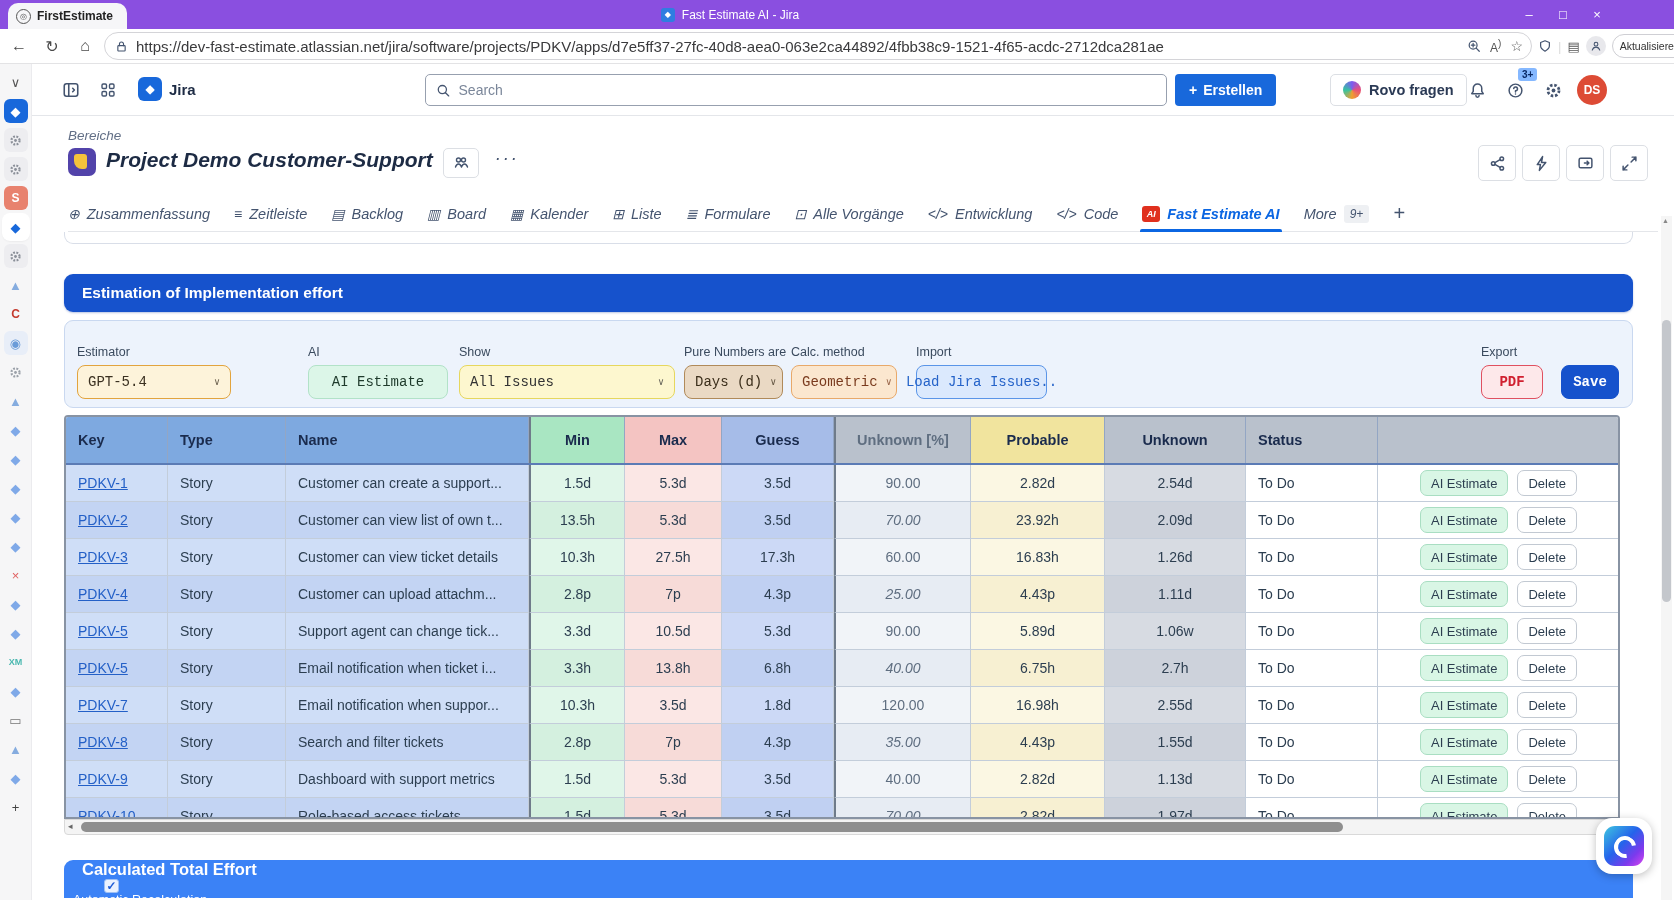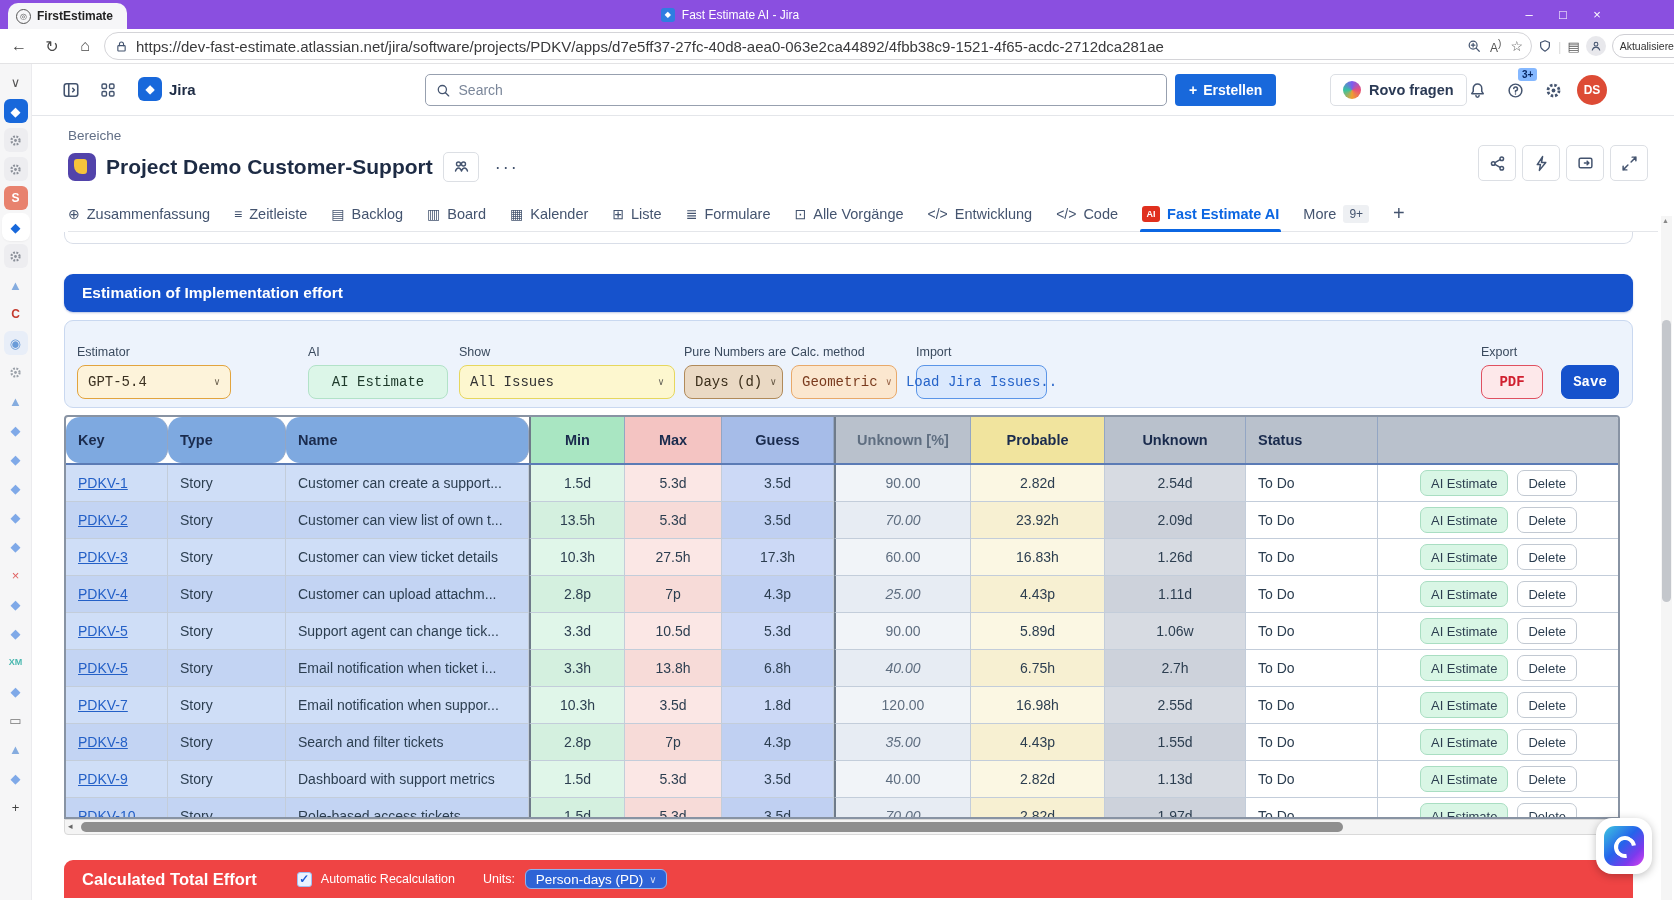--- a/index.html
+++ b/index.html
@@ -45,23 +45,23 @@
   .search-box input { border:none; outline:none; font-size:14px; color:#333; width:100%; font-family:"Liberation Sans",sans-serif; }
   .search-box input::placeholder { color:#7a8699; }
   .create-btn { position:absolute; left:1143px; top:10px; height:32px; padding:0 14px; background:#1868db; color:#fff; border:none; border-radius:4px; font-size:14px; font-weight:bold; display:flex; align-items:center; gap:6px; font-family:"Liberation Sans",sans-serif; }
   .rovo-btn { position:absolute; left:1298px; top:10px; height:32px; padding:0 12px; background:#fff; border:1px solid #dcdfe4; border-radius:5px; font-size:14.5px; font-weight:bold; color:#2b3a55; display:flex; align-items:center; gap:8px; }
   .rovo-ic { width:18px; height:18px; border-radius:50%; background:conic-gradient(#7b5cf0,#e8507a,#f0a030,#35c4a0,#7b5cf0); }
   .bell-ic { left:1432px; } .help-ic { left:1470px; } .gear-ic { left:1508px; }
   .badge-3 { position:absolute; left:1486px; top:4px; background:#85b8ff; color:#0a2a66; font-size:10px; font-weight:bold; border-radius:3px; padding:1px 4px; }
   .avatar { position:absolute; left:1545px; top:11px; width:30px; height:30px; border-radius:50%; background:#dd4b35; color:#fff; font-size:12px; font-weight:bold; display:flex; align-items:center; justify-content:center; }
 
   
-  .project-block { position:absolute; left:32px; top:116px; width:1642px; height:116px; background:#fff; }
+  .project-block { position:absolute; left:32px; top:116px; width:1642px; height:116px; background:#fff;font-style:italic; }
   .breadcrumb { position:absolute; left:36px; top:12px; font-size:13.5px; color:#626f86; }
-  .ptitle-row { position:absolute; left:36px; top:32px; height:38px; display:flex; align-items:center; gap:10px; }
+  .ptitle-row { position:absolute; left:36px; top:32px; height:38px; display:flex; gap:10px; }
   .proj-ic { width:28px; height:28px; border-radius:7px; background:#5243aa; position:relative; }
   .proj-ic::after { content:""; position:absolute; left:6px; top:6px; width:13px; height:15px; background:#f5c33b; border-radius:3px 3px 3px 8px; }
   .ptitle { font-size:21px; font-weight:bold; color:#1d2b44; }
   .members-btn { width:36px; height:30px; border:1px solid #dcdfe4; border-radius:5px; background:#fff; display:flex; align-items:center; justify-content:center; }
   .more-dots { font-size:18px; color:#44546f; letter-spacing:2px; padding:0 6px; }
   .pactions { position:absolute; left:1446px; top:29px; display:flex; gap:6px; }
   .pact-btn { width:38px; height:36px; border:1px solid #dcdfe4; border-radius:5px; background:#fff; display:flex; align-items:center; justify-content:center; }
   .tabs-row { position:absolute; left:36px; top:80px; width:1590px; height:36px; display:flex; align-items:center; gap:24px; border-bottom:1px solid #e4e6ea; }
   .ptab { display:flex; align-items:center; gap:7px; font-size:14.5px; color:#44546f; height:36px; position:relative; white-space:nowrap; }
   .ptab .ticon { font-size:14px; color:#44546f; }
@@ -92,21 +92,21 @@
   .ctl-save { left:1496px; } .ctl-save .lbl { visibility:hidden; }
   .ctl-save .ctl-box { width:58px; background:#1652cc; border-color:#1652cc; color:#fff; justify-content:center; font-weight:bold; }
 
   
   .etable { position:absolute; left:32px; top:183px; width:1556px; height:404px; border:2px solid #8893a3; border-radius:4px 4px 0 0; overflow:hidden; background:#fff; }
   .erow { display:flex; }
   .hcell { height:46px; display:flex; align-items:center; font-size:14.5px; font-weight:bold; color:#1a2b4d; border-right:1px solid #93a6c4; flex:none; }
   .ehead { border-bottom:2px solid #5b7bb5; }
   .cell { height:37px; display:flex; align-items:center; font-size:14px; color:#2c3e50; border-right:1px solid #c3cdda; border-bottom:1px solid #c3cdda; flex:none; }
   .al { padding-left:12px; } .ac { justify-content:center; }
-  .g-blue { background:#7ea9e0;border-radius:14px; } .g-min { background:#a9e6c2; } .g-max { background:#f4c4c2; }
+  .g-blue { background:#7ea9e0; } .g-min { background:#a9e6c2; } .g-max { background:#f4c4c2; }
   .g-guess { background:#a6bce8; } .g-gray { background:#b9c1cc; } .g-yellow { background:#f1e49e; }
   .hd-gray-txt { color:#5f6e80; }
   .sep-left { border-left:2px solid #6f7b8a; }
   .c-blue.odd { background:#cfdef7; } .c-blue.even { background:#c3d4f3; }
   .c-min.odd { background:#e0f6e9; } .c-min.even { background:#d4f0df; }
   .c-max.odd { background:#fbe7e5; } .c-max.even { background:#f7dbd8; }
   .c-guess.odd { background:#ccd9f6; } .c-guess.even { background:#c0d0f2; }
   .c-upct.odd { background:#f1f4f8; } .c-upct.even { background:#e7ecf3;font-style:italic; }
   .c-prob.odd { background:#fbf7e3; } .c-prob.even { background:#f7f0d2; }
   .c-unk.odd { background:#d7dbe2; } .c-unk.even { background:#cdd2db; }
@@ -115,21 +115,21 @@
   .key-link { color:#2460c7; text-decoration:underline; font-size:14px; }
   .rbtn { height:26px; border-radius:7px; font-size:13px; padding:0 10px; font-family:"Liberation Sans",sans-serif; color:#2c3e50; }
   .rbtn.ai { background:#d9f6e5; border:1px solid #a9dec2; margin-right:9px; }
   .rbtn.del { background:#fff; border:1px solid #c2c9d2; }
 
   .hscroll { position:absolute; left:32px; top:587px; width:1556px; height:16px; background:#f4f4f4; border:1px solid #d9d9d9; border-radius:0 0 4px 4px; }
   .hthumb { position:absolute; left:16px; top:2px; width:1262px; height:10px; background:#8f8f8f; border-radius:5px; }
   .harrow { position:absolute; left:3px; top:1px; font-size:9px; color:#666; }
 
   
-  .total-bar { position:absolute; left:32px; top:628px; width:1569px; height:38px; background:#ef4444; border-radius:9px 9px 0 0; display:flex; align-items:center; color:#fff; }
+  .total-bar { position:absolute; left:32px; top:628px; width:1569px; height:38px; background:#3b82f6; border-radius:9px 9px 0 0; display:flex; align-items:flex-start; color:#fff;flex-direction:column; }
   .tb-title { font-size:16.5px; font-weight:bold; margin-left:18px; }
   .tb-check { width:15px; height:15px; background:#eaf2ff; border:1px solid #9ec0f5; border-radius:3px; margin-left:40px; color:#1d5bd6; font-size:12px; font-weight:bold; display:flex; align-items:center; justify-content:center; line-height:1; }
   .tb-lbl { font-size:12.5px; margin-left:9px; }
   .tb-units { font-size:12.5px; margin-left:28px; }
   .tb-select { margin-left:10px; height:20px; background:#2e63d6; border:1.5px solid #8fb3f0; border-radius:6px; color:#fff; font-size:13.5px; display:flex; align-items:center; gap:6px; padding:0 10px; }
 
   
   .vscroll { position:absolute; left:1661px; top:216px; width:11px; height:684px; background:#f5f5f5; }
   .vs-arrow { position:absolute; left:1px; top:1px; font-size:7px; color:#888; }
   .vs-thumb { position:absolute; left:1px; top:104px; width:9px; height:282px; background:#c4c7cc; border-radius:5px; }

